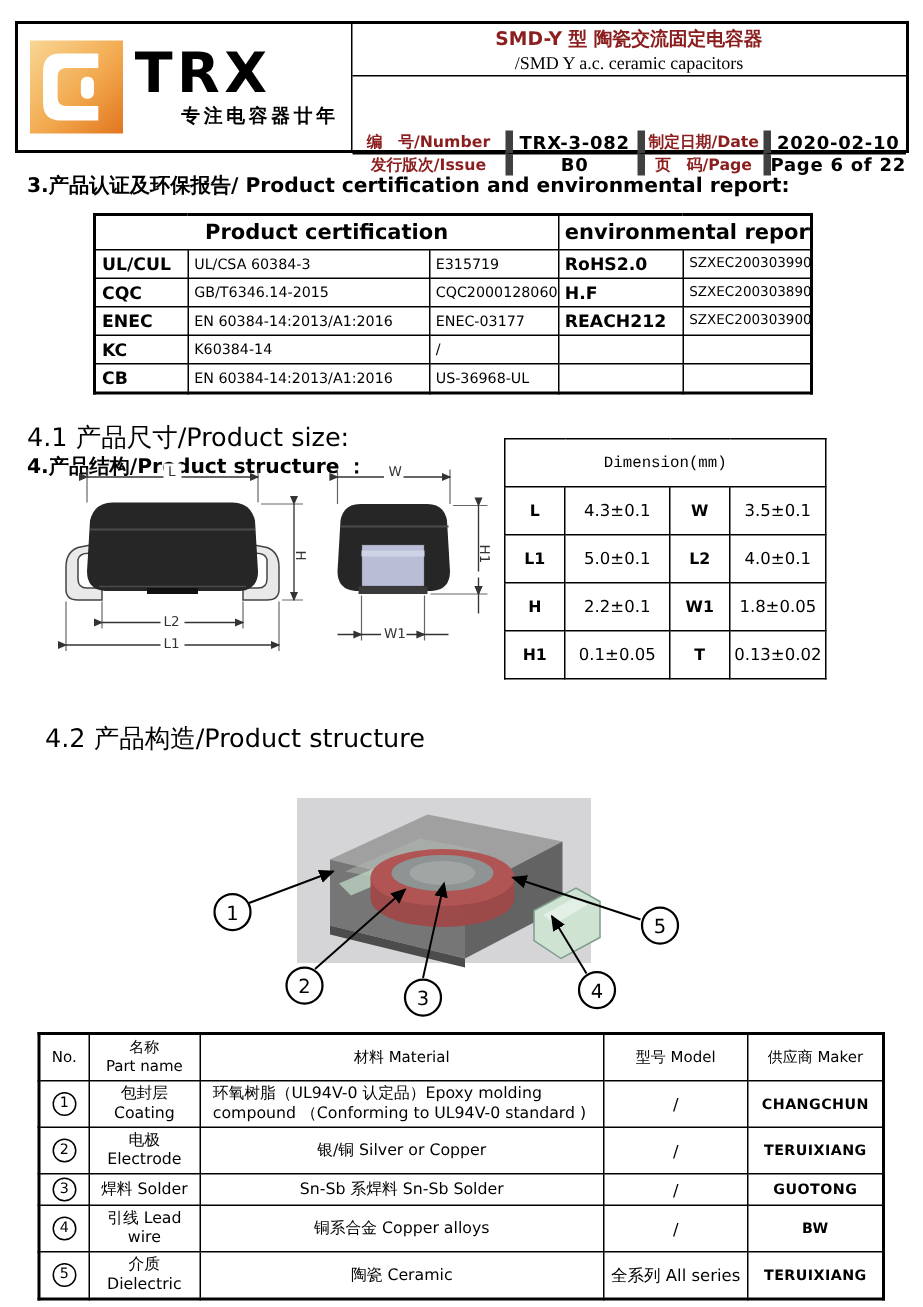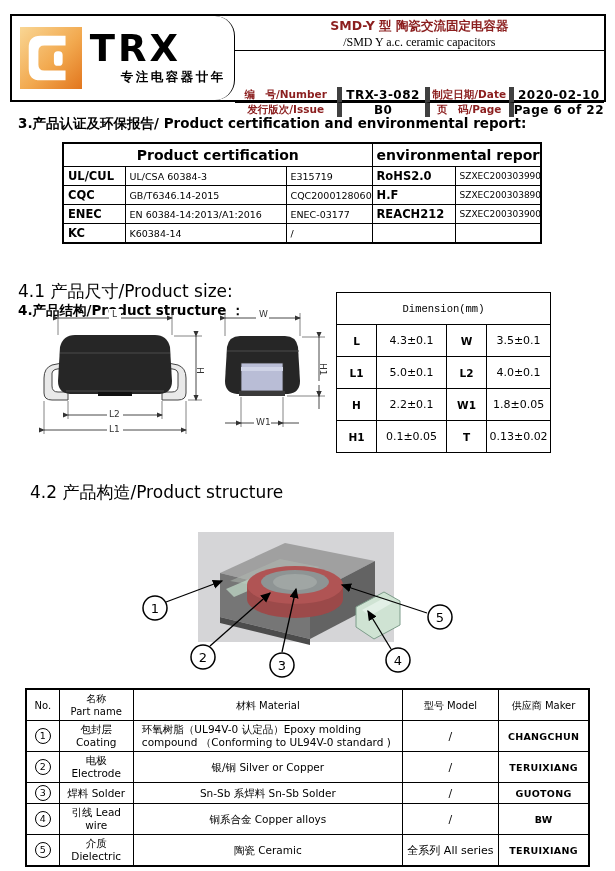--- a/index.html
+++ b/index.html
@@ -2,21 +2,21 @@
 <html><head>
 <meta charset="utf-8">
 <style>
   html,body{margin:0;padding:0;background:#fff;}
   #page{position:relative;width:615px;height:871px;background:#fff;color:#000;
         font-family:"DejaVu Sans","Liberation Sans",sans-serif;overflow:hidden;}
 
   
   .header-table{position:absolute;left:10px;top:14px;width:592px;height:84px;
                 border:2px solid #000;display:flex;background:#fff;}
-  .logo-cell{width:240px;border-right:1px solid #000;display:flex;align-items:center;justify-content:center;border-radius:20px;}
+  .logo-cell{width:240px;border-right:1px solid #000;display:flex;align-items:center;justify-content:center;}
   .logo{display:flex;align-items:center;gap:8px;}
   .logo-mark{width:62px;height:62px;background:linear-gradient(135deg,#f9d694 0%,#f2a94f 55%,#e2761e 100%);}
   .logo-texts{display:flex;flex-direction:column;align-items:flex-start;}
   .brand{font-size:37px;font-weight:900;letter-spacing:3px;line-height:36px;}
   .tagline{font-size:12.5px;font-weight:bold;letter-spacing:2.5px;margin-top:2px;margin-left:31px;}
   .header-right{flex:1;display:flex;flex-direction:column;gap:36px;}
   .header-title{height:36px;border-bottom:1px solid #000;text-align:center;padding-top:1px;}
   .title-cn{font-size:12.5px;font-weight:bold;color:#8b1e1e;line-height:17px;}
   .title-en{font-size:12px;font-family:"Liberation Serif","DejaVu Serif",serif;line-height:16px;}
   .header-grid{flex:1;display:grid;grid-template-columns:102px 88px 84px 1fr;grid-auto-rows:1fr;}
@@ -138,20 +138,27 @@
       <td class="c3">REACH212</td>
       <td class="c4">SZXEC2003039001</td>
     </tr>
     <tr>
       <td class="c0">KC</td>
       <td class="c1">K60384-14</td>
       <td class="c2">/</td>
       <td class="c3"></td>
       <td class="c4"></td>
     </tr>
+    <tr>
+      <td class="c0">CB</td>
+      <td class="c1">EN 60384-14:2013/A1:2016</td>
+      <td class="c2">US-36968-UL</td>
+      <td class="c3"></td>
+      <td class="c4"></td>
+    </tr>
   </tbody>
     </table>
 
   <div class="sec-h" style="top:262px;margin-top:40px;">4.产品结构/Product structure ：</div>
   <div class="sec-sub" style="top:280px;">4.1 产品尺寸/Product size:</div>
 
   <table class="dims">
     <colgroup>
         <col style="width:40px">
         <col style="width:70px">

